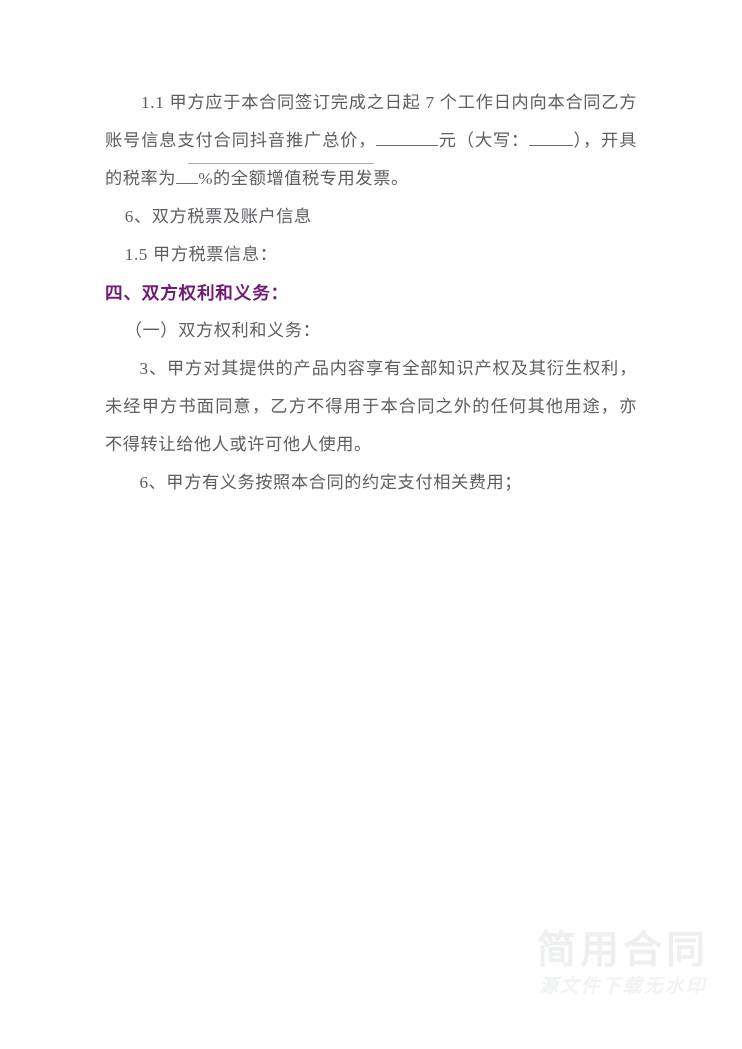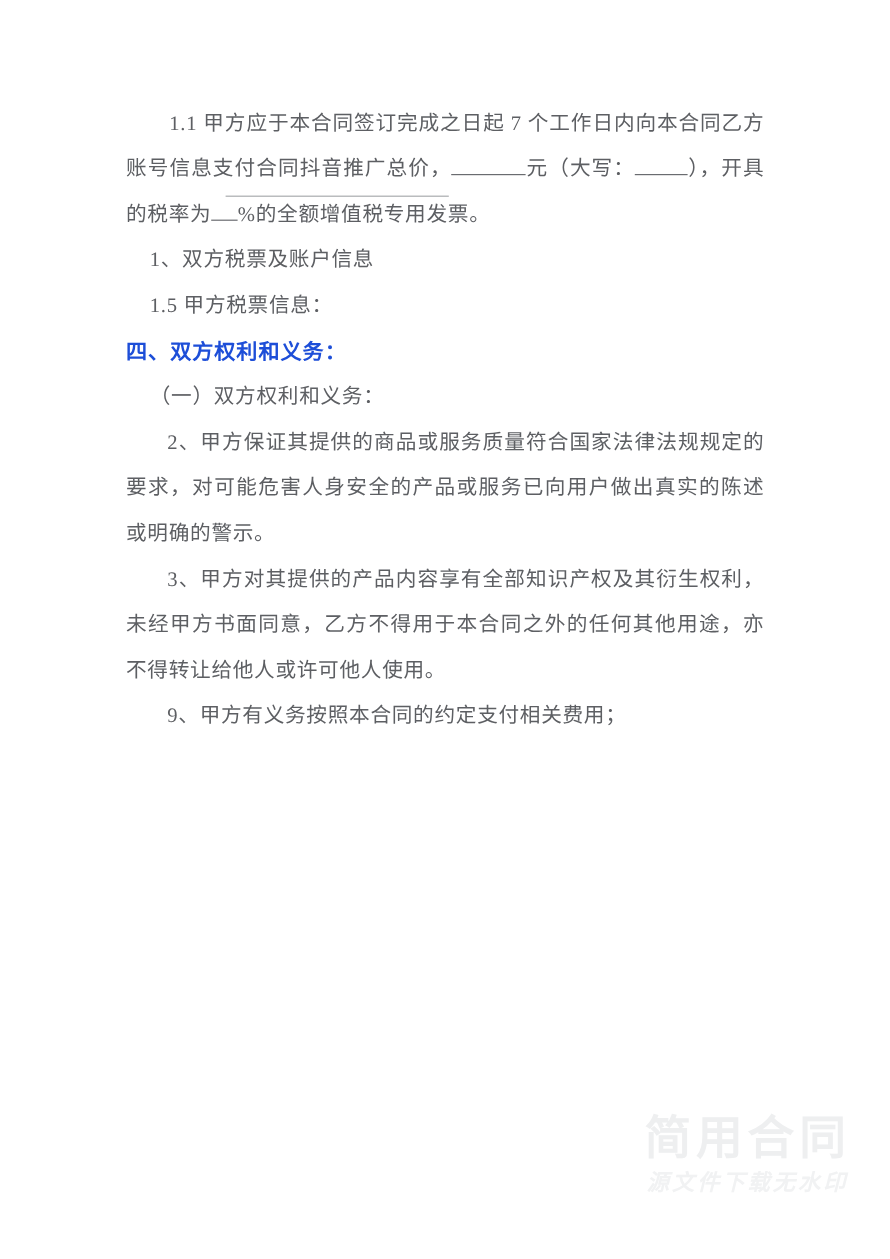--- a/index.html
+++ b/index.html
@@ -49,21 +49,21 @@
 
   
   .para.clause {
     text-indent: 2.1em;
   }
 
   
   .heading {
     font-size: 17.6px;
     line-height: 38px;
-    color: #1d4ed8;
+    color: #701a75;
     font-weight: bold;
     letter-spacing: 0.8px;
     margin: 0;
     text-indent: 0;
     text-align: left;
   }
 
   
   .blank {
     display: inline-block;
@@ -117,35 +117,34 @@
 </style>
 </head>
 <body>
 
 <div class="page">
 
   <div class="doc-body">
 
     <p class="para clause"><span>1.1  甲方应于本合同签订完成之日起 7 个工作日内向本合同乙方账号信息支付合同抖音推广总价，</span><span class="blank w-amount"></span><span>元（大写：</span><span class="blank w-words"></span><span>），开具的税率为</span><span class="blank w-rate"></span><span>%的全额增值税专用发票。</span></p>
 
-    <p class="para indent-small"><span>1、双方税票及账户信息</span></p>
+    <p class="para indent-small"><span>6、双方税票及账户信息</span></p>
 
     <p class="para indent-small"><span>1.5  甲方税票信息：</span></p>
 
     <p class="heading"><span>四、双方权利和义务：</span></p>
 
     <p class="para indent-small"><span>（一）双方权利和义务：</span></p>
 
 
-    <p class="para indent"><span>2、甲方保证其提供的商品或服务质量符合国家法律法规规定的要求，对可能危害人身安全的产品或服务已向用户做出真实的陈述或明确的警示。</span></p>
 
     <p class="para indent"><span>3、甲方对其提供的产品内容享有全部知识产权及其衍生权利，未经甲方书面同意，乙方不得用于本合同之外的任何其他用途，亦不得转让给他人或许可他人使用。</span></p>
 
 
-    <p class="para indent"><span>9、甲方有义务按照本合同的约定支付相关费用；</span></p>
+    <p class="para indent"><span>6、甲方有义务按照本合同的约定支付相关费用；</span></p>
 
   </div>
 
   <div class="scan-underline"></div>
 
   <div class="watermark">
     <div class="wm-main">简用合同</div>
     <div class="wm-sub">源文件下载无水印</div>
   </div>
 

